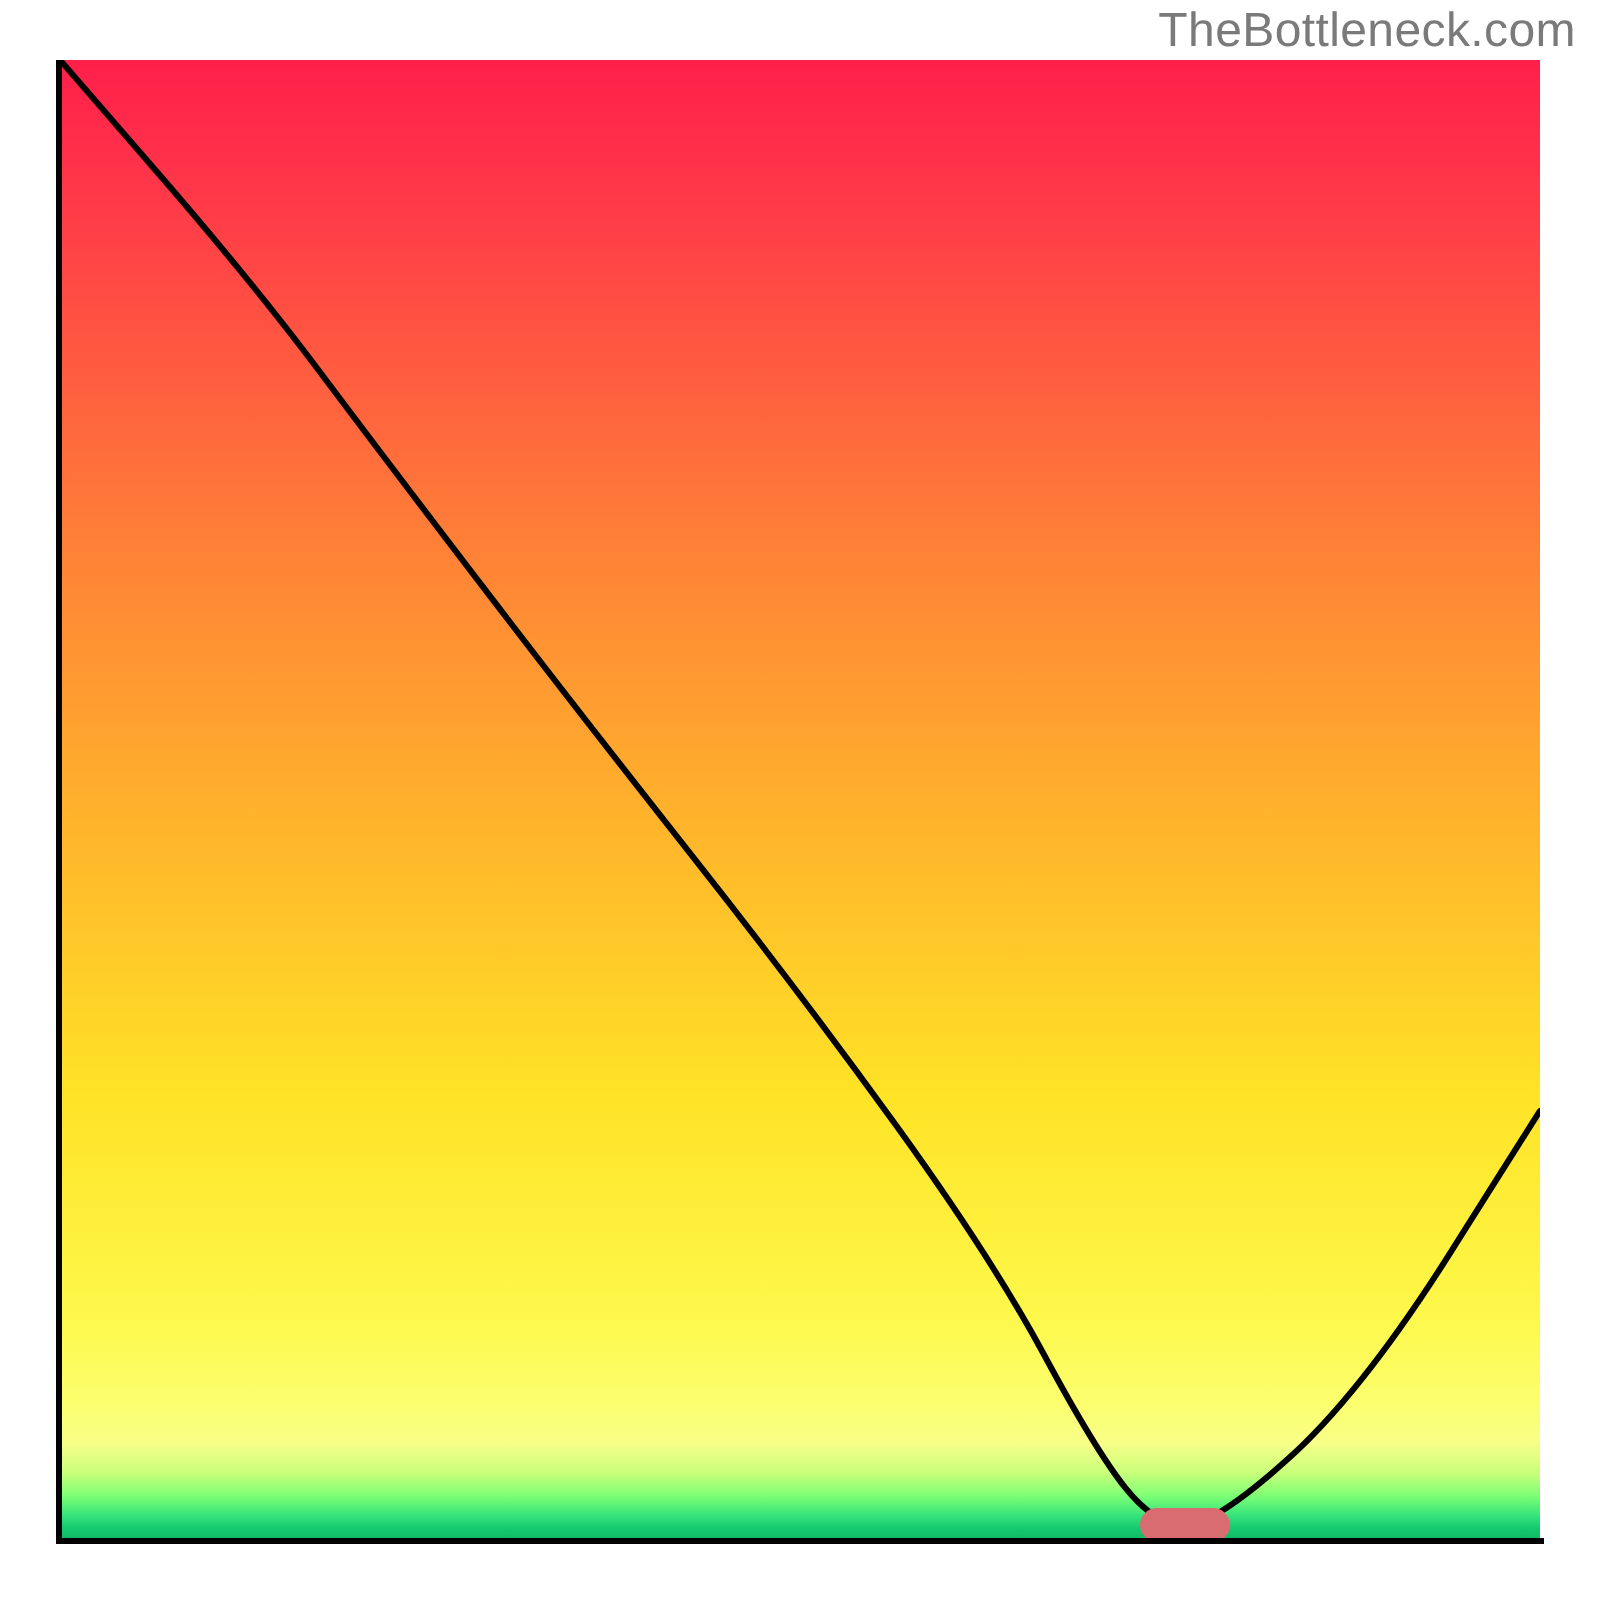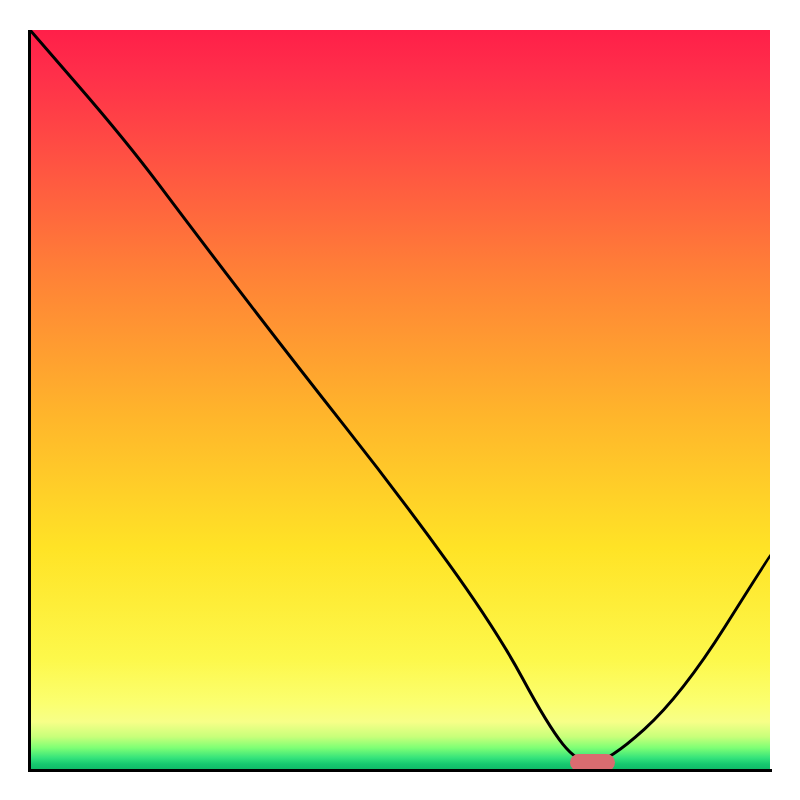--- a/index.html
+++ b/index.html
@@ -97,20 +97,21 @@
     z-index: 15;
     border-radius: 9px;
     background: #d96c70;
   }
 </style>
 </head>
 <body>
 
 <div class="chart-container">
 
+  <div class="watermark">TheBottleneck.com</div>
 
   <div class="plot-area">
     <div class="gradient-bg"></div>
 
     <svg class="curve" viewBox="0 0 740 740" preserveAspectRatio="none">
       <path d="M 0.0 0.0 Q 0.0 0.0 48.1 55.5 Q 96.2 111.0 129.5 155.4 Q 162.8 199.8 210.9 262.7 Q 259.0 325.6 314.5 395.9 Q 370.0 466.2 418.1 532.8 Q 466.2 599.4 492.1 647.5 Q 518.0 695.6 532.8 714.1 Q 547.6 732.6 562.4 732.6 Q 577.2 732.6 614.2 699.3 Q 651.2 666.0 695.6 595.7 T 740.0 525.4"></path>
     </svg>
 
     <div class="marker" style="width: 44.4px; height: 17.02px; left: 540.2px; top: 724.09px; background: rgb(217, 108, 112);"></div>
   </div>

